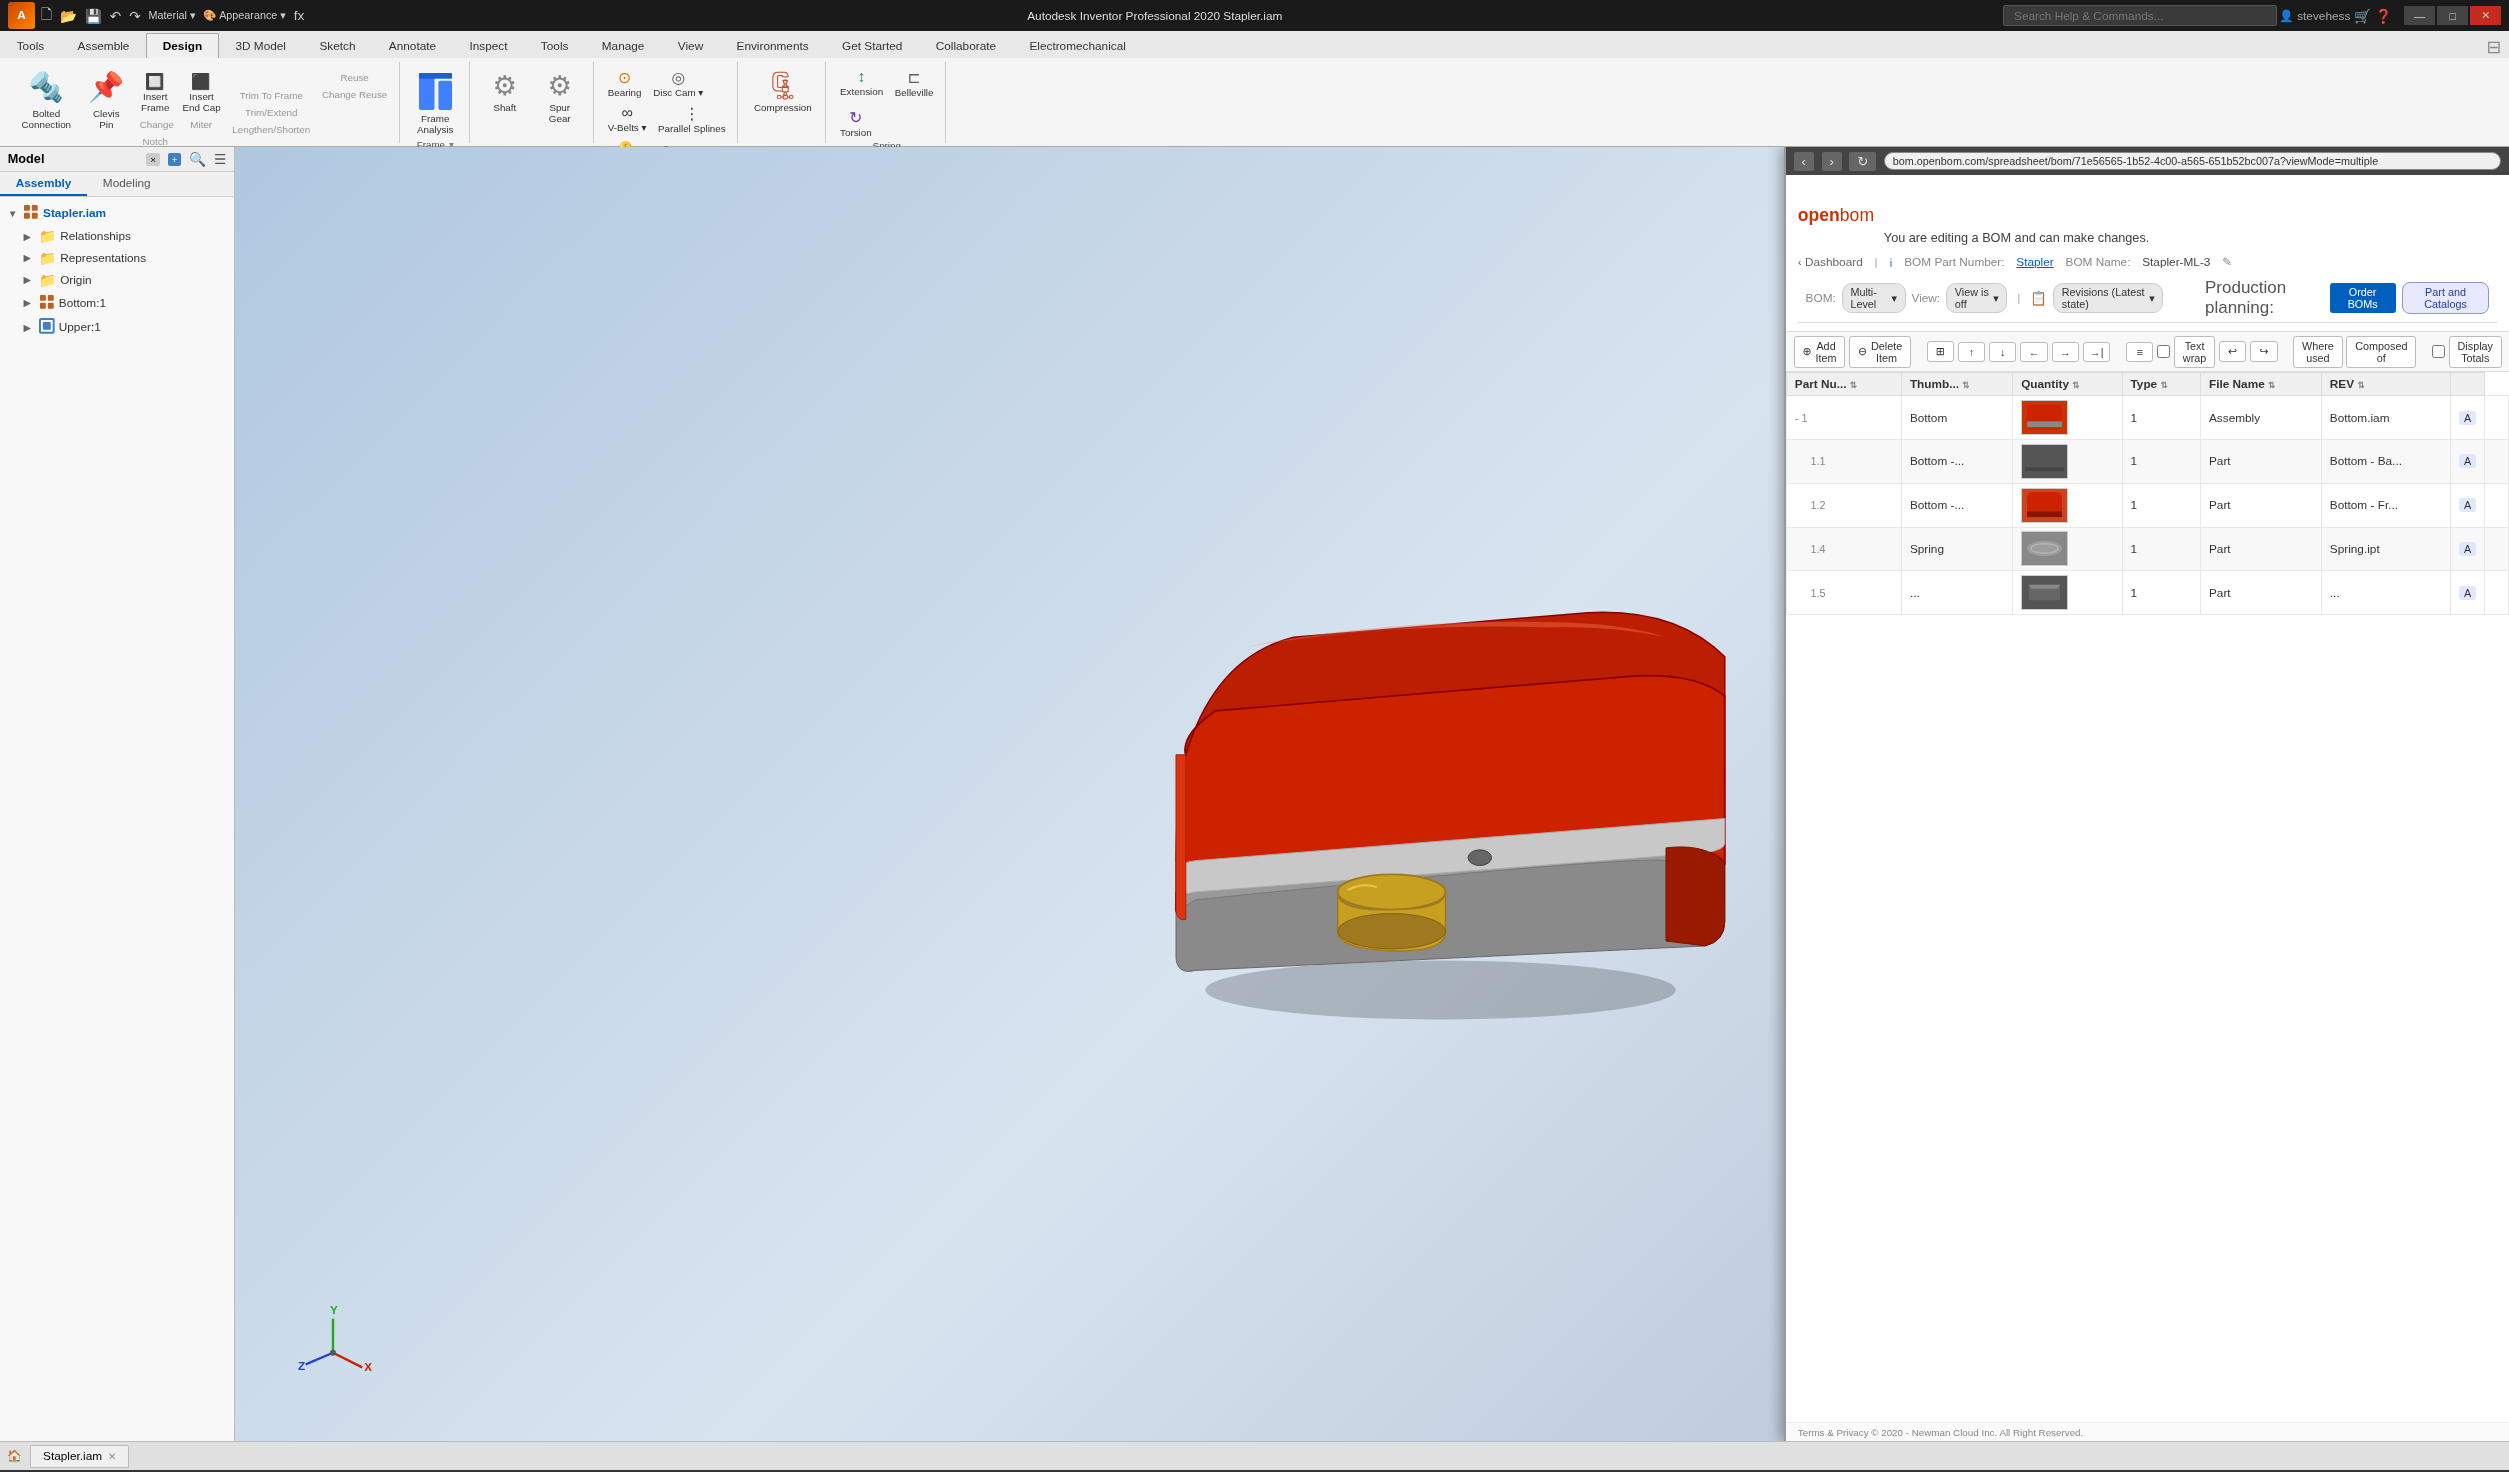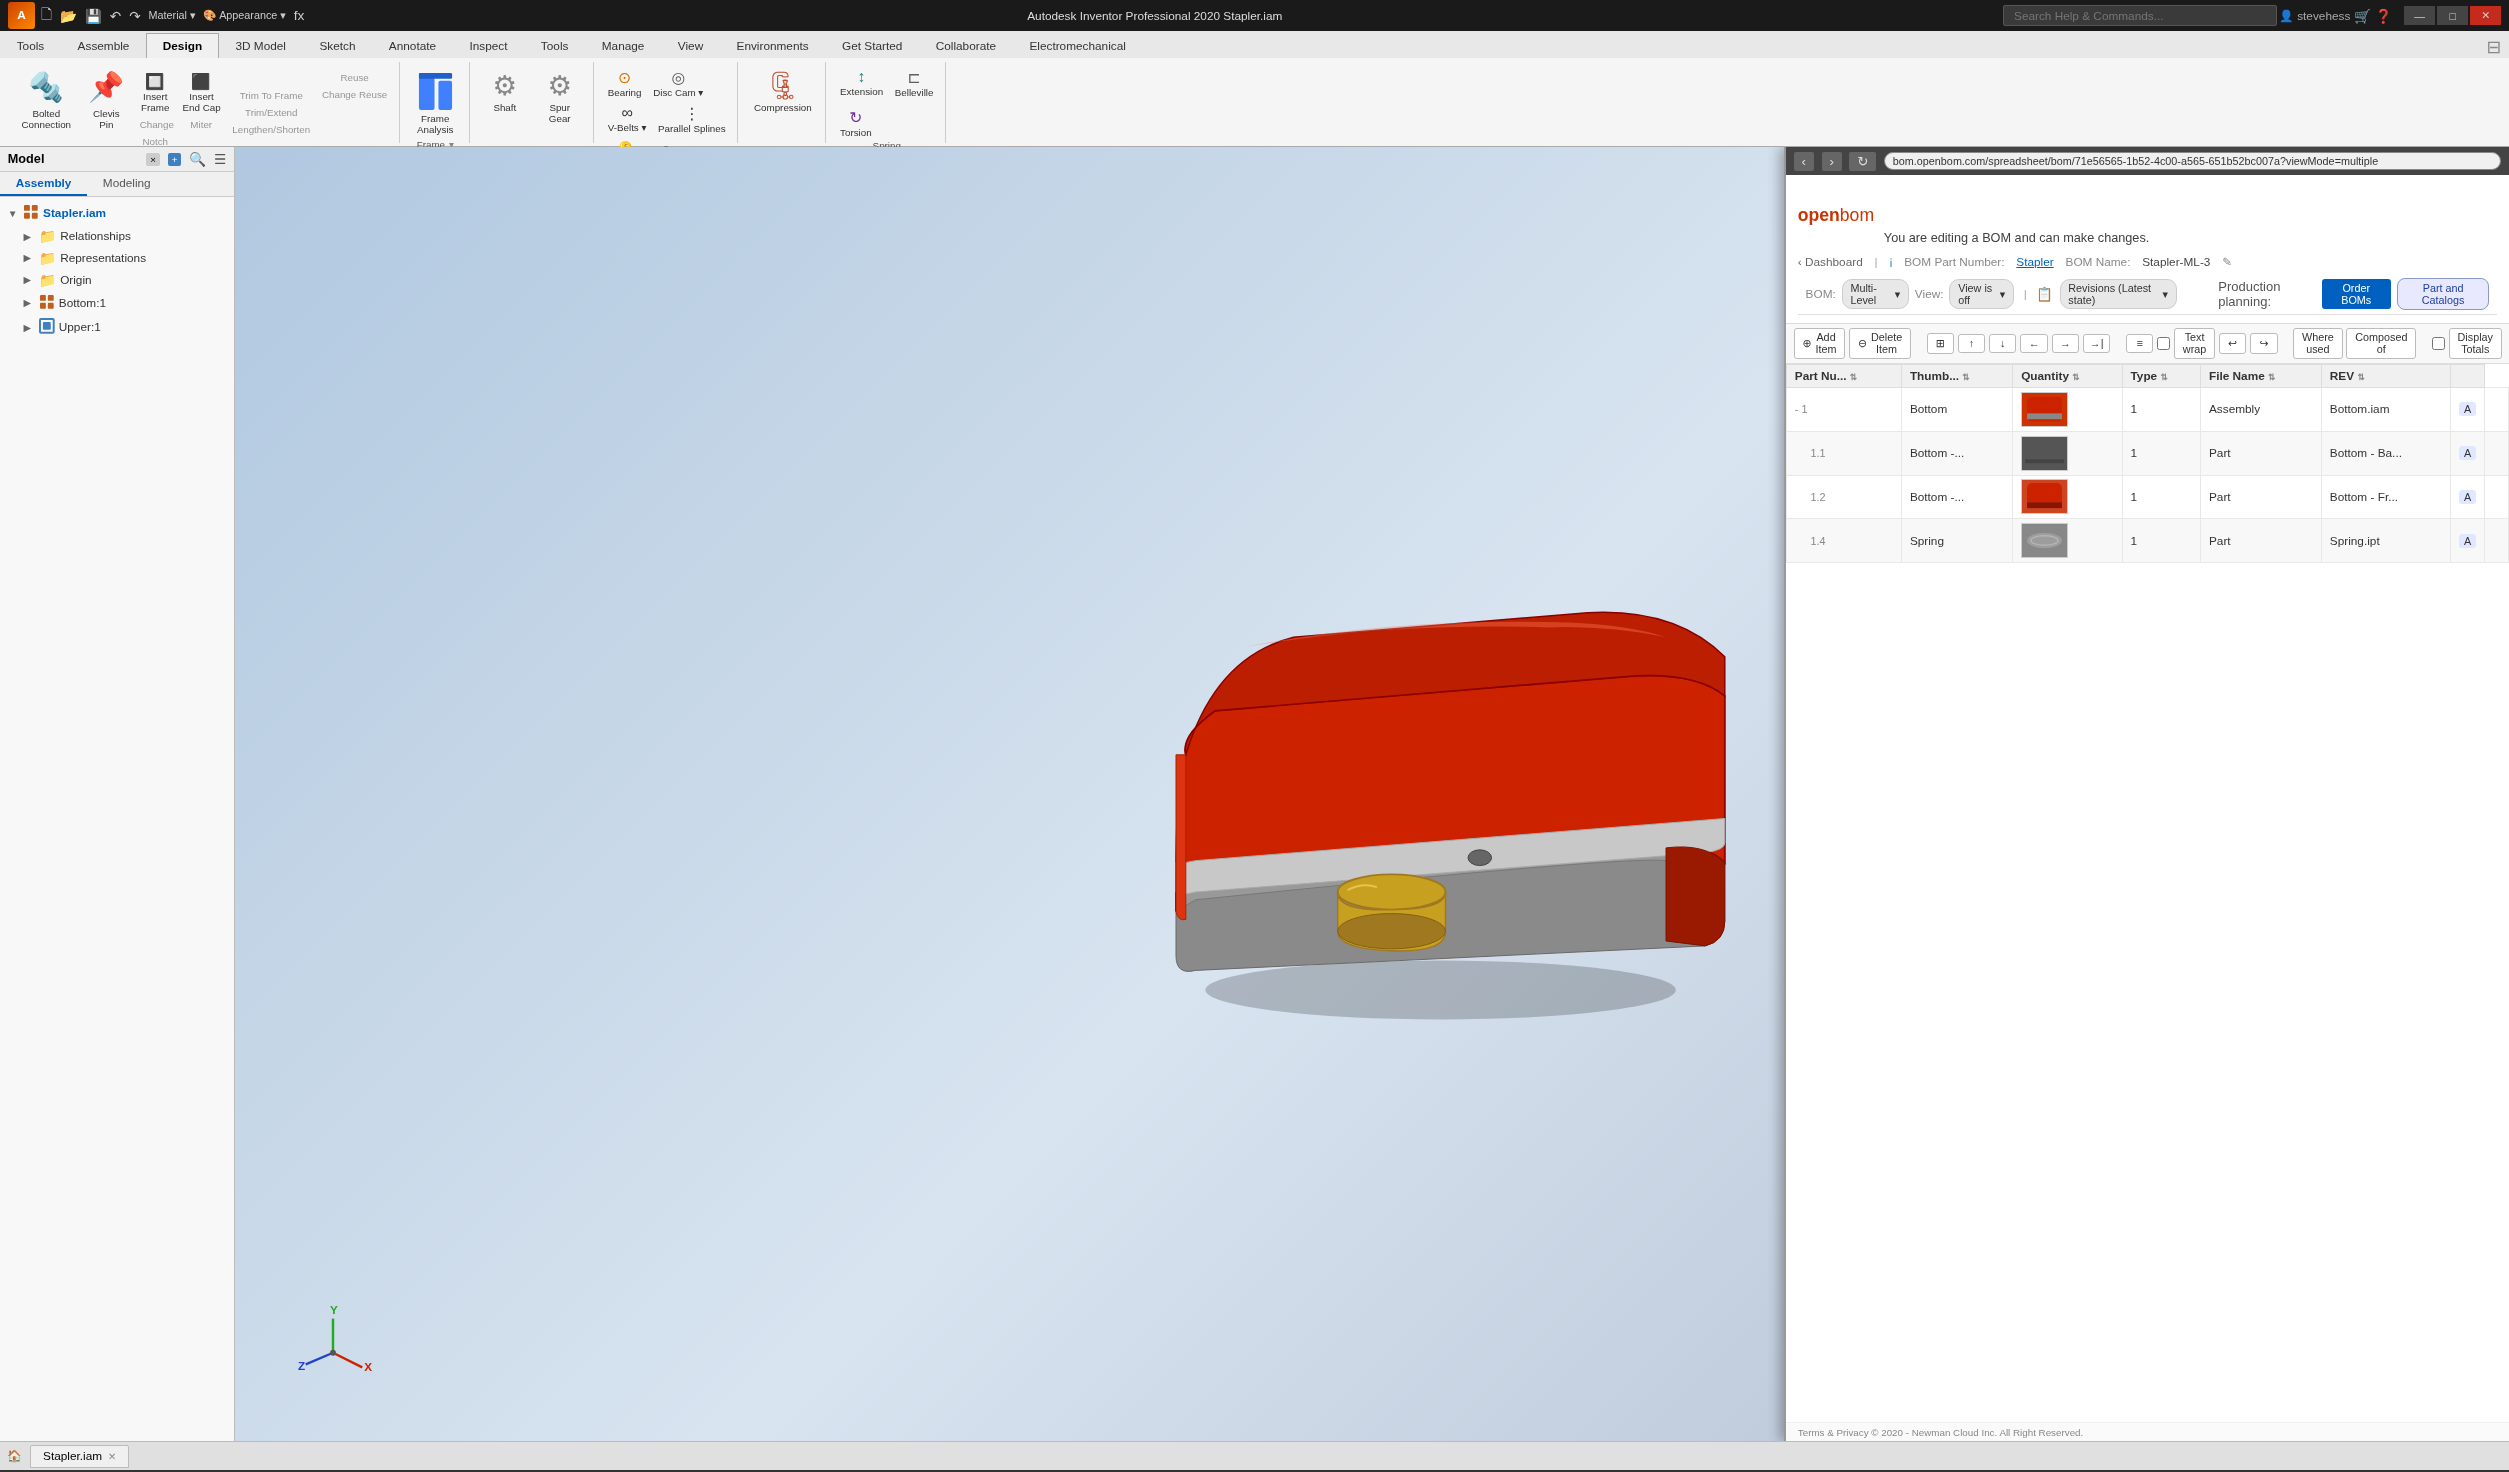--- a/index.html
+++ b/index.html
@@ -371,21 +371,21 @@
       padding: 2.9px 7.8px;
       border: 1px solid #bbb;
       background: white;
       border-radius: 2.9px;
       cursor: pointer;
       font-size: 10.8px;
       color: #333;
     }
     .bom-btn.icon-only { padding: 2.9px 5.9px; min-width: 27.4px; justify-content: center; }
     .bom-sep { width: 1px; height: 19.6px; background: #ccc; margin: 0 3.9px; }
-    .prod-plan-label { font-size: 13px; color: #555; margin-left: 22px; }
+    .prod-plan-label { font-size: 17px; color: #555; margin-left: 22px; }
     .order-boms-btn {
       background: #0060c0;
       color: white;
       border: none;
       padding: 2.9px 9.8px;
       border-radius: 2.9px;
       cursor: pointer;
       font-size: 10.8px;
     }
     .part-cat-btn {
@@ -1002,20 +1002,37 @@
                   </svg>
                 </div>
               </td>
               <td>1</td>
               <td>Part</td>
               <td>Spring.ipt</td>
               <td><span class="rev-badge">A</span></td>
               <td></td>
             </tr>
 
+            <tr>
+              <td><span class="bom-row-num" style="padding-left:15.7px;">1.5</span></td>
+              <td>...</td>
+              <td>
+                <div class="bom-thumb bom-thumb-dark">
+                  <svg width="43" height="31" viewBox="0 0 44 32">
+                    <path d="M6 8 L38 8 L38 24 L6 24 Z" fill="#666" rx="2"></path>
+                    <path d="M6 8 L38 8 L36 12 L8 12 Z" fill="#888"></path>
+                  </svg>
+                </div>
+              </td>
+              <td>1</td>
+              <td>Part</td>
+              <td>...</td>
+              <td><span class="rev-badge">A</span></td>
+              <td></td>
+            </tr>
           </tbody>
         </table>
       </div>
 
       <div id="bom-footer">
         <span>Terms &amp; Privacy    © 2020 - Newman Cloud Inc. All Right Reserved.</span>
       </div>
     </div>
   </div>
 

